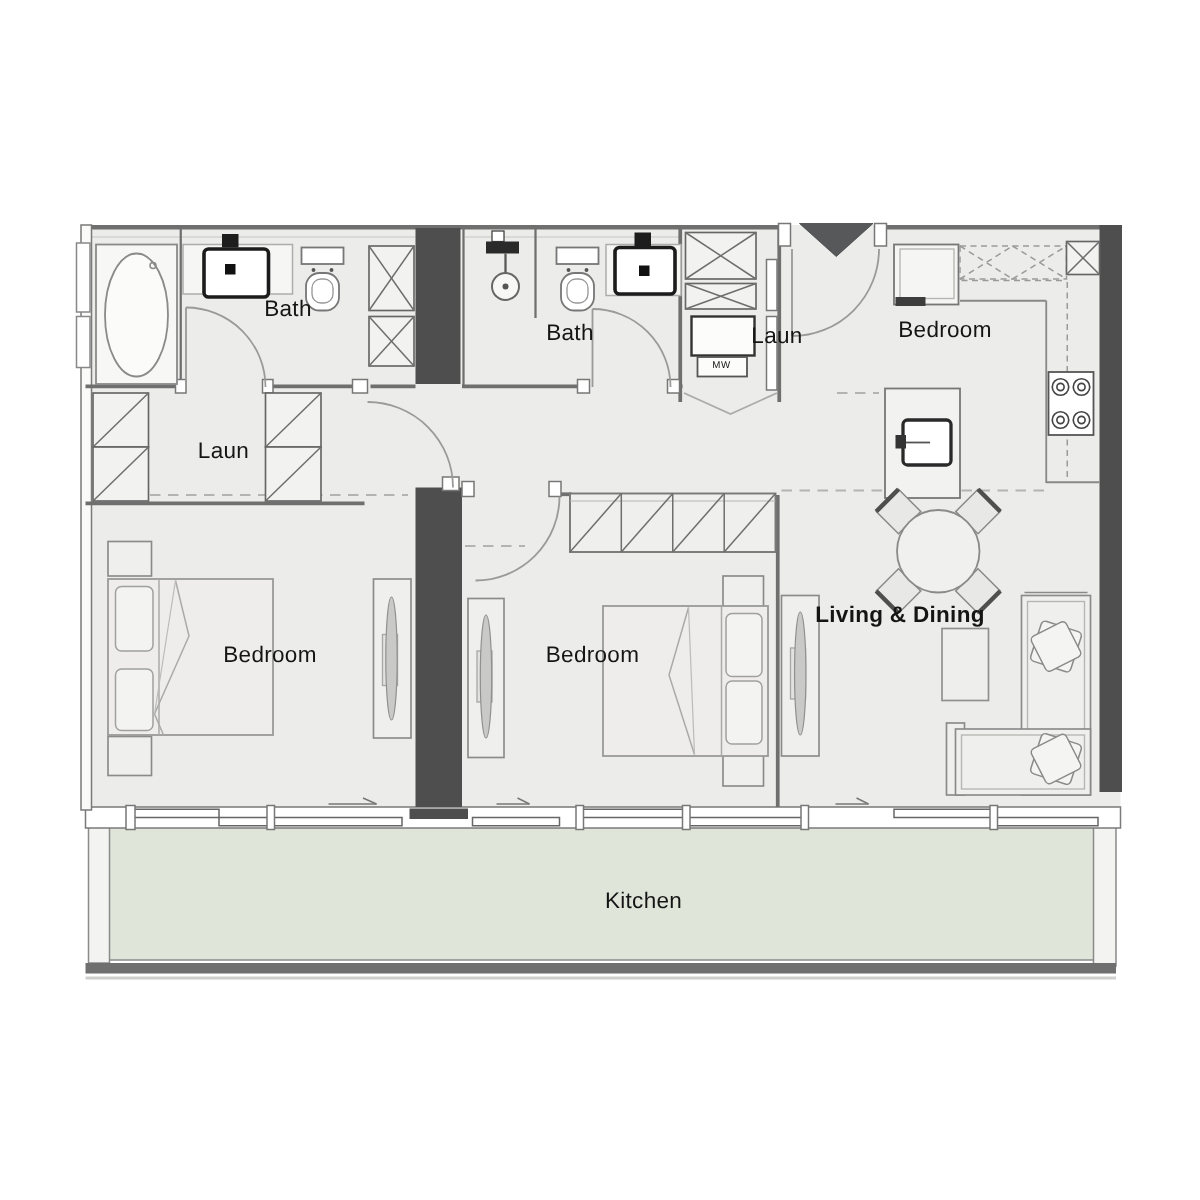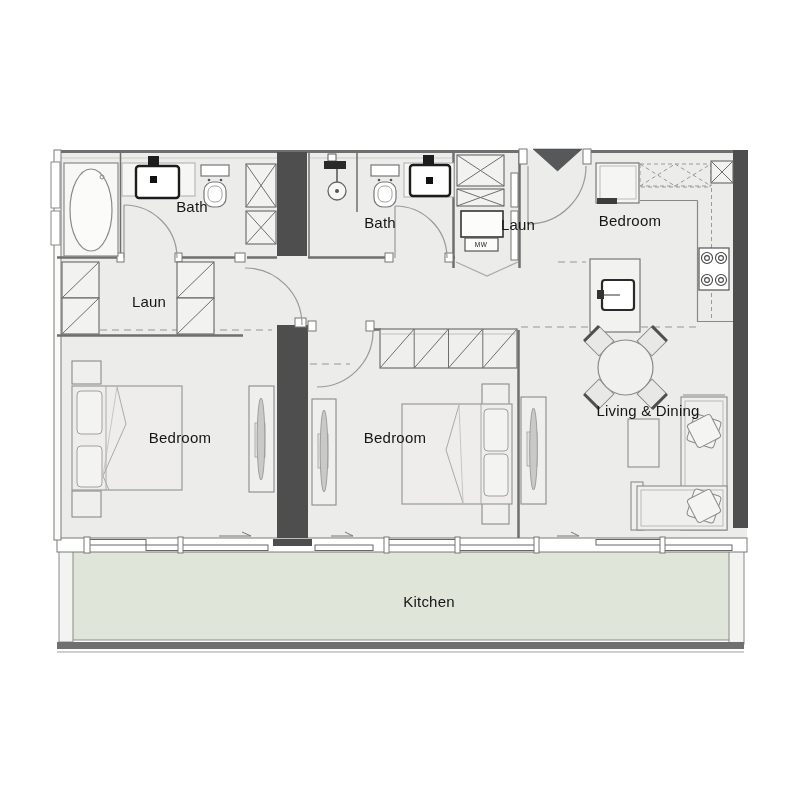--- a/index.html
+++ b/index.html
@@ -312,15 +312,15 @@
 </svg>
 
   <div class="lbl" style="left:192px;top:206px;">Bath</div>
   <div class="lbl" style="left:149px;top:301px;">Laun</div>
   <div class="lbl" style="left:380px;top:222px;">Bath</div>
   <div class="lbl" style="left:482px;top:224px;margin-left:36px;">Laun</div>
   <div class="lbl tiny" style="left:481px;top:244px;">MW</div>
   <div class="lbl" style="left:630px;top:220px;">Bedroom</div>
   <div class="lbl" style="left:180px;top:437px;">Bedroom</div>
   <div class="lbl" style="left:395px;top:437px;">Bedroom</div>
-  <div class="lbl" style="left:648px;top:410px;">Living &amp; Dining</div>
+  <div class="lbl" style="left:600px;top:410px;font-weight:bold;">Living &amp; Dining</div>
   <div class="lbl" style="left:429px;top:601px;">Kitchen</div>
 </div>
 
 </body></html>

